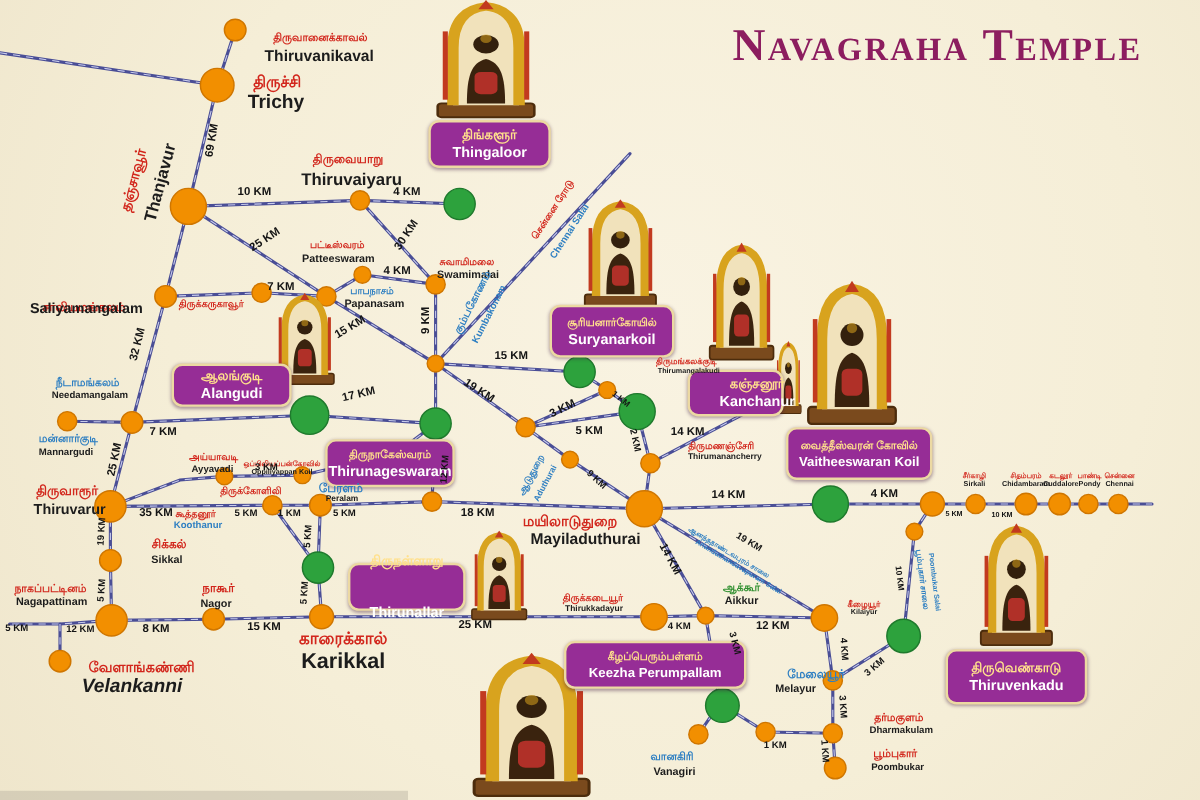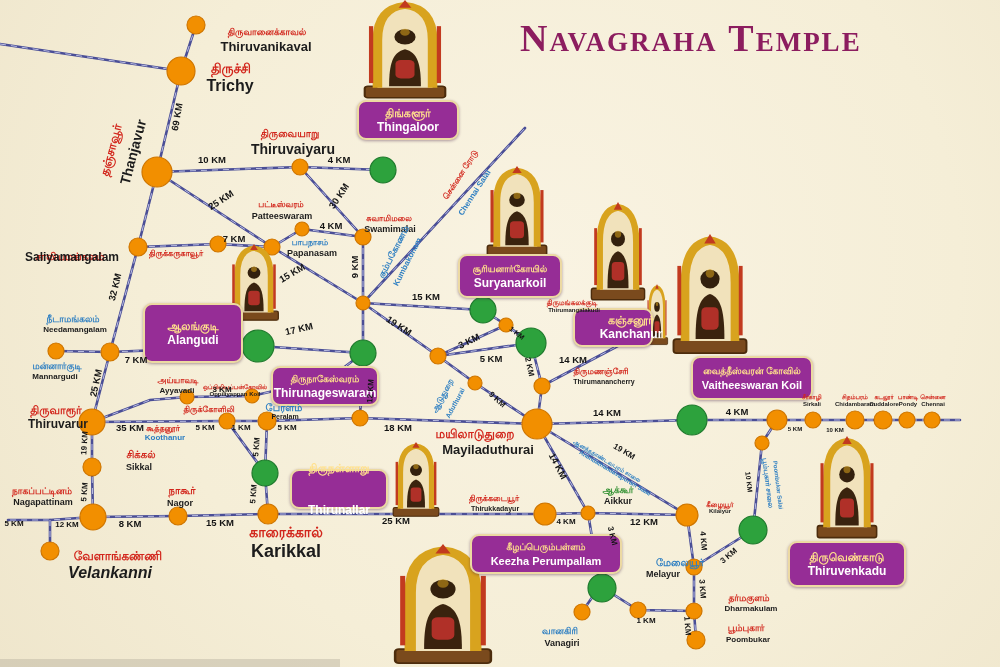--- a/index.html
+++ b/index.html
@@ -10,21 +10,21 @@
   #roads-layer{position:absolute;left:0;top:0;z-index:1;}
   .deity{position:absolute;z-index:2;}
   .tbox{position:absolute;z-index:4;background:#962d96;border:2px solid #ecd9a2;border-radius:9px;
         display:flex;flex-direction:column;align-items:center;justify-content:center;
         box-shadow:0 1px 3px rgba(60,20,60,.4);box-sizing:border-box;padding:1px 3px;}
   .tbox .ta{color:#ffe08c;font-weight:700;font-size:11px;line-height:13px;white-space:nowrap;}
   .tbox .en{color:#ffffff;font-weight:700;font-size:12px;line-height:14px;white-space:nowrap;}
   .lbl{position:absolute;z-index:5;font-weight:700;white-space:nowrap;line-height:1;}
   .c-red{color:#d2261c}.c-blue{color:#2e7fc2}.c-black{color:#1c1c1c}.c-green{color:#2f8f2f}
   .km{position:absolute;z-index:5;font-weight:700;color:#141414;white-space:nowrap;line-height:1;}
-  #title{position:absolute;left:520px;top:16px;width:432px;text-align:left;z-index:6;
+  #title{position:absolute;left:520px;top:16px;width:432px;text-align:right;z-index:6;
          font-family:"Liberation Serif",serif;font-variant:small-caps;font-weight:700;
          color:#8c1d5f;font-size:38px;line-height:44px;letter-spacing:2px;}
   .artifact{position:absolute;z-index:0;}
 </style>
 </head>
 <body>
 
 <div id="map">
   <svg id="roads-layer" width="1000" height="667">
       <path d="M0,44 L181,71" fill="none" stroke="#4a4e96" stroke-width="2.6" stroke-linecap="round"></path>
@@ -277,37 +277,37 @@
   <circle cx="50" cy="42" r="4.5" fill="#d8a31e" opacity="0.55"></circle>
   <circle cx="30" cy="24" r="2.5" fill="#d8a31e"></circle>
   <circle cx="70" cy="24" r="2.5" fill="#d8a31e"></circle>
 </svg>
     </div>
   <div id="boxes">
       <div class="tbox" style="left: 357px; top: 100px; width: 102px; height: 40px;">
         <span class="ta">திங்களூர்</span>
         <span class="en">Thingaloor</span>
       </div>
-      <div class="tbox" style="left: 143px; top: 303px; width: 100px; height: 60px;">
+      <div class="tbox" style="left: 143px; top: 303px; width: 100px; height: 36px;">
         <span class="ta">ஆலங்குடி</span>
         <span class="en">Alangudi</span>
       </div>
       <div class="tbox" style="left: 271px; top: 366px; width: 108px; height: 40px;">
         <span class="ta" style="font-size: 9px;">திருநாகேஸ்வரம்</span>
         <span class="en">Thirunageswaram</span>
       </div>
       <div class="tbox" style="left: 458px; top: 254px; width: 104px; height: 44px;">
         <span class="ta" style="font-size: 9px;">சூரியனார்கோயில்</span>
         <span class="en">Suryanarkoil</span>
       </div>
       <div class="tbox" style="left: 573px; top: 308px; width: 80px; height: 39px; padding-left: 39px;">
         <span class="ta">கஞ்சனூர்</span>
         <span class="en">Kanchanur</span>
       </div>
-      <div class="tbox" style="left: 655px; top: 356px; width: 122px; height: 44px; margin-left: 36px;">
+      <div class="tbox" style="left: 655px; top: 356px; width: 122px; height: 44px;">
         <span class="ta" style="font-size: 9px;">வைத்தீஸ்வரன் கோவில்</span>
         <span class="en" style="font-size: 11px;">Vaitheeswaran Koil</span>
       </div>
       <div class="tbox" style="left: 290px; top: 469px; width: 98px; height: 40px; gap: 28px;">
         <span class="ta">திருநள்ளாறு</span>
         <span class="en">Thirunallar</span>
       </div>
       <div class="tbox" style="left: 470px; top: 534px; width: 152px; height: 40px;">
         <span class="ta" style="font-size: 9px;">கீழப்பெரும்பள்ளம்</span>
         <span class="en" style="font-size: 11px;">Keezha Perumpallam</span>

